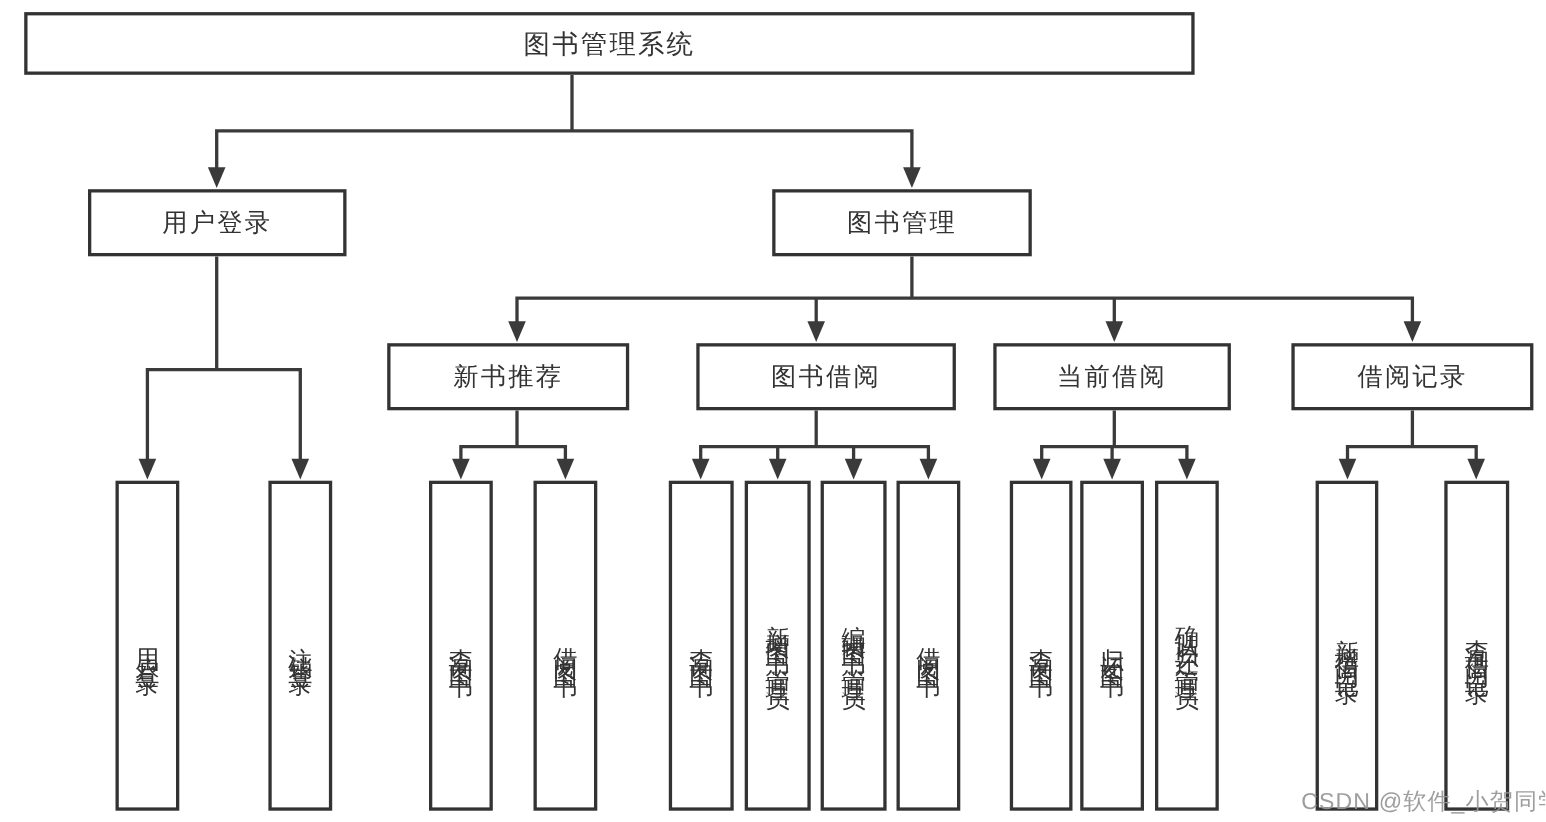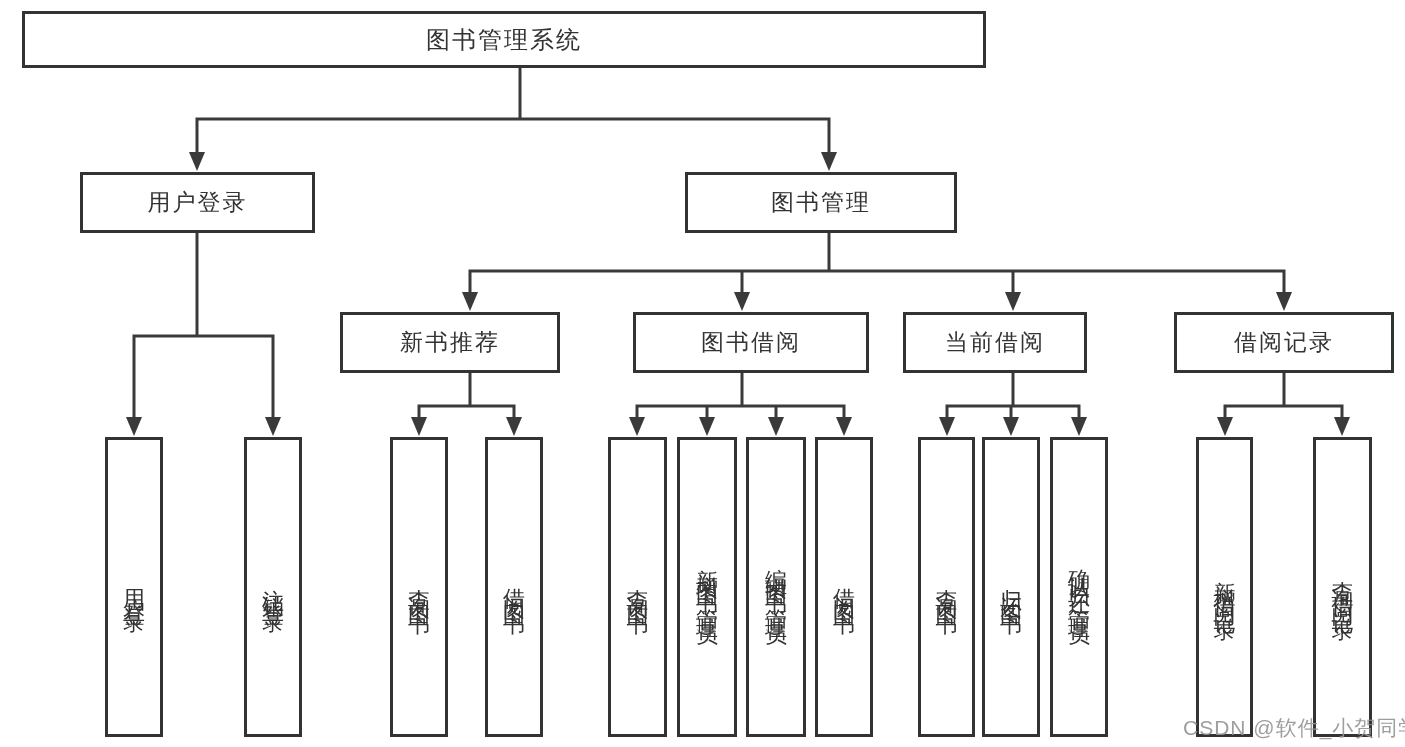--- a/index.html
+++ b/index.html
@@ -114,38 +114,38 @@
       <polygon points="768,417 784,417 776,436"></polygon>
       <polygon points="836,417 852,417 844,436"></polygon>
       <polygon points="939,417 955,417 947,436"></polygon>
       <polygon points="1003,417 1019,417 1011,436"></polygon>
       <polygon points="1071,417 1087,417 1079,436"></polygon>
       <polygon points="1217,417 1233,417 1225,436"></polygon>
       <polygon points="1334,417 1350,417 1342,436"></polygon>
     </g>
   </svg>
 
-  <div class="node root-box" style="left:22px; top:11px; width:964px; height:57px;">
+  <div class="node root-box" style="left:22px; top:11px; width:1064px; height:57px;">
     <span class="hlabel">图书管理系统</span>
   </div>
 
   <div class="node lvl-box" style="left:80px; width:235px;">
     <span class="hlabel">用户登录</span>
   </div>
-  <div class="node lvl-box" style="left:685px; width:272px;font-family:Liberation Mono, monospace;">
+  <div class="node lvl-box" style="left:702px; width:236px;font-family:Liberation Mono, monospace;">
     <span class="hlabel">图书管理</span>
   </div>
 
-  <div class="node lvl3-box" style="left:340px; width:220px;">
+  <div class="node lvl3-box" style="left:352px; width:220px;">
     <span class="hlabel">新书推荐</span>
   </div>
   <div class="node lvl3-box" style="left:633px; width:236px;">
     <span class="hlabel">图书借阅</span>
   </div>
-  <div class="node lvl3-box" style="left:903px; width:184px;">
+  <div class="node lvl3-box" style="left:903px; width:216px;">
     <span class="hlabel">当前借阅</span>
   </div>
   <div class="node lvl3-box" style="left:1174px; width:220px;">
     <span class="hlabel">借阅记录</span>
   </div>
 
   <div class="node leaf" style="left:105px; width:58px;">
     <span class="vlabel">用户登录</span>
   </div>
   <div class="node leaf" style="left:244px; width:58px;">

